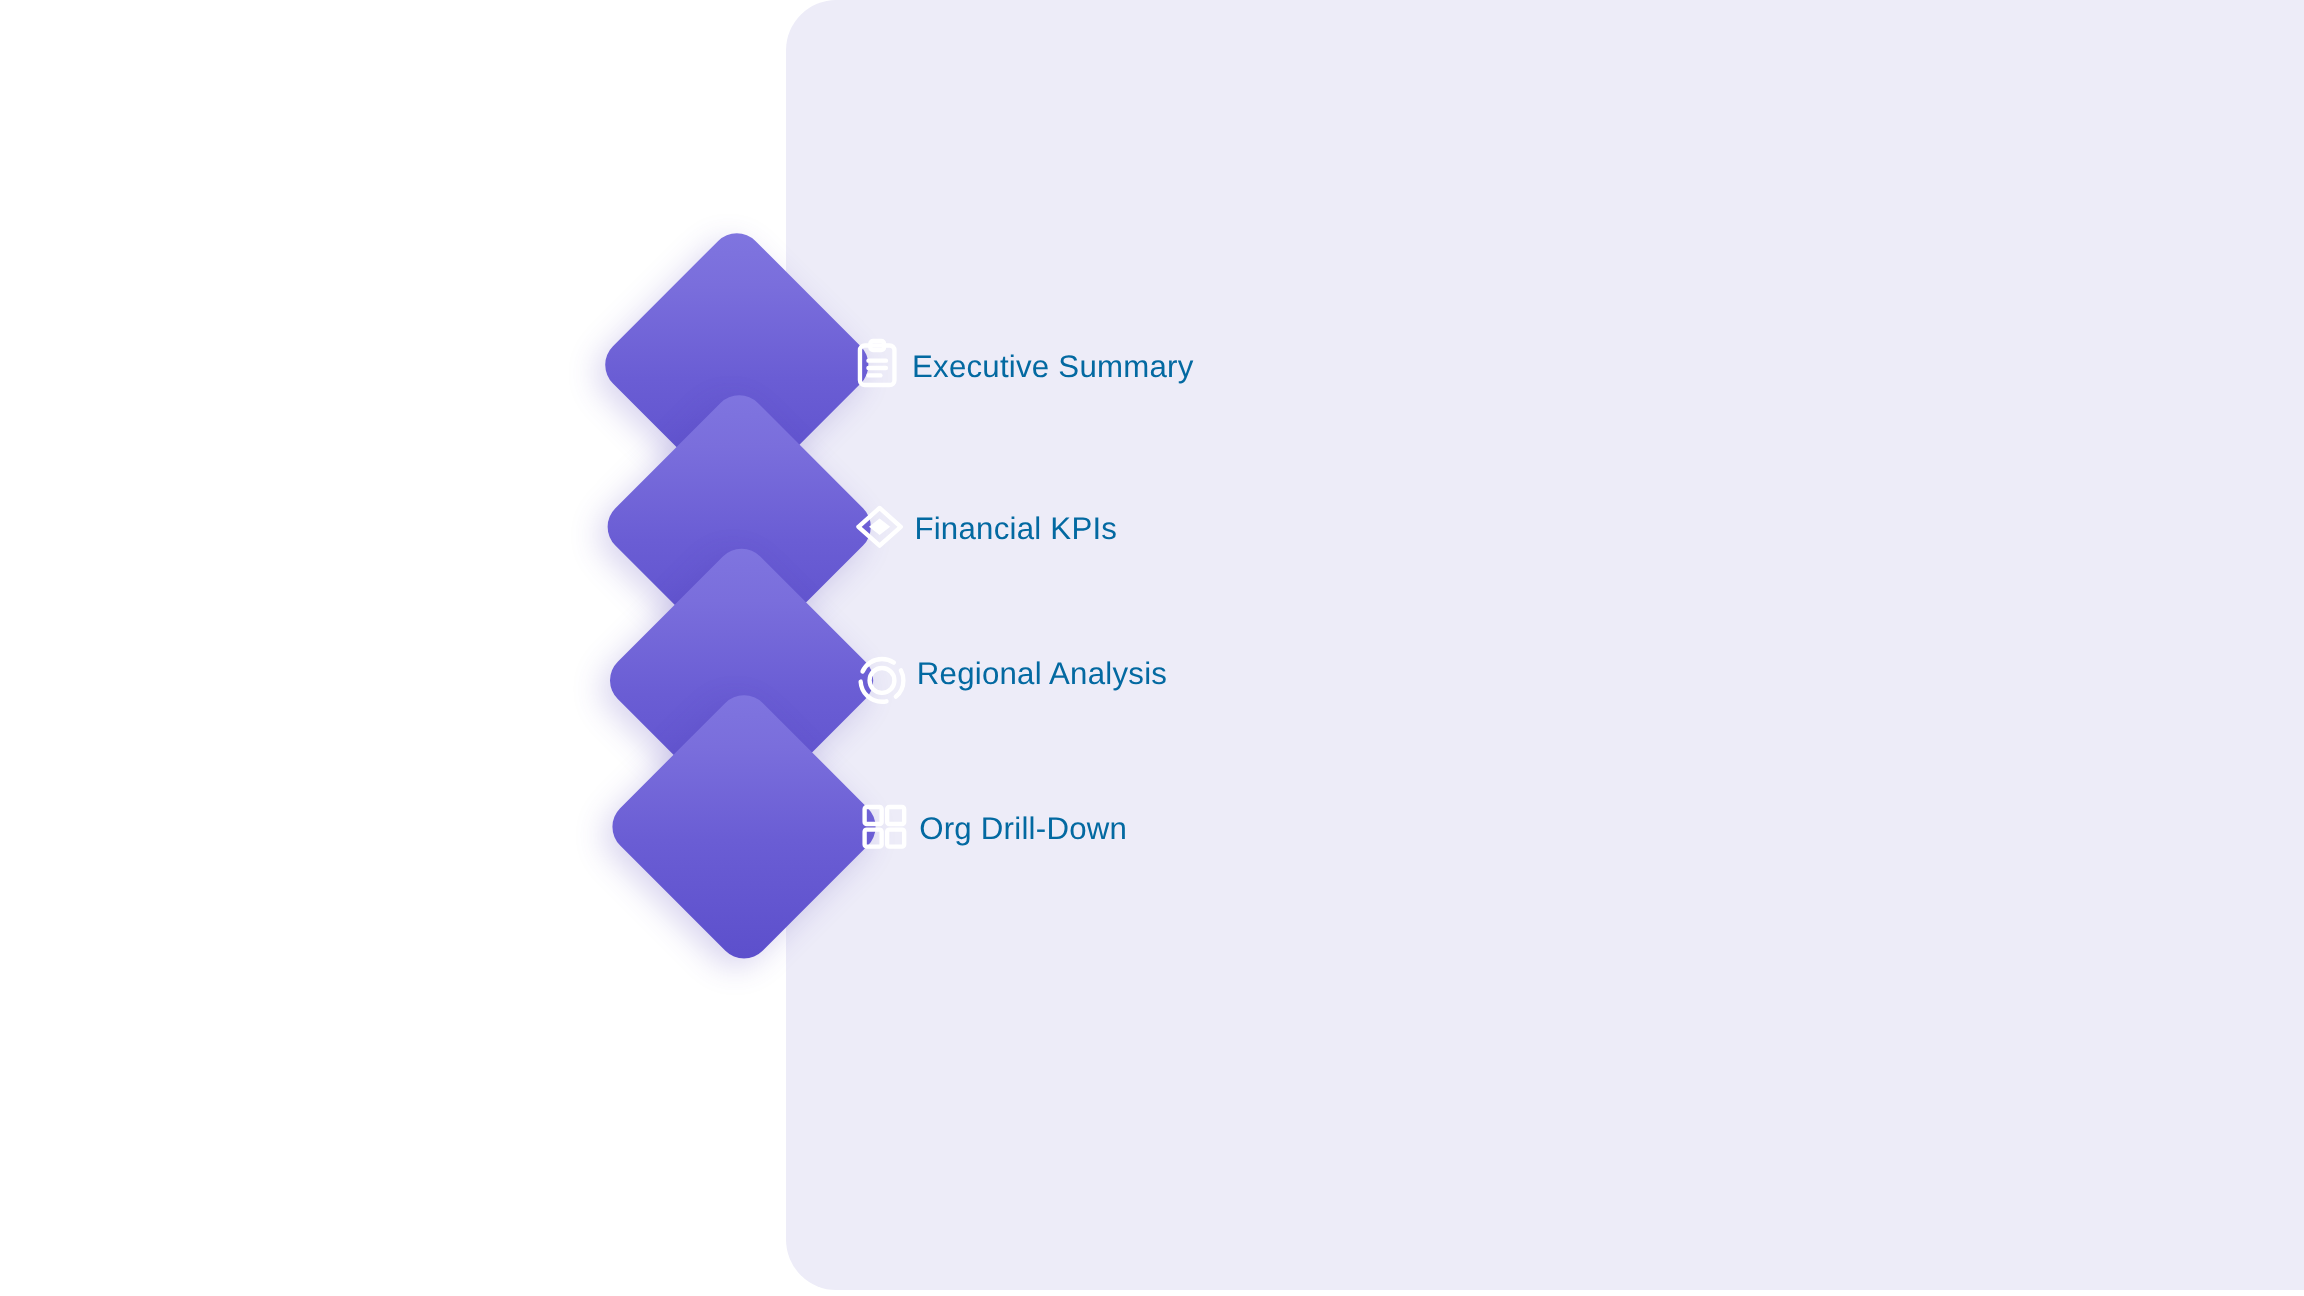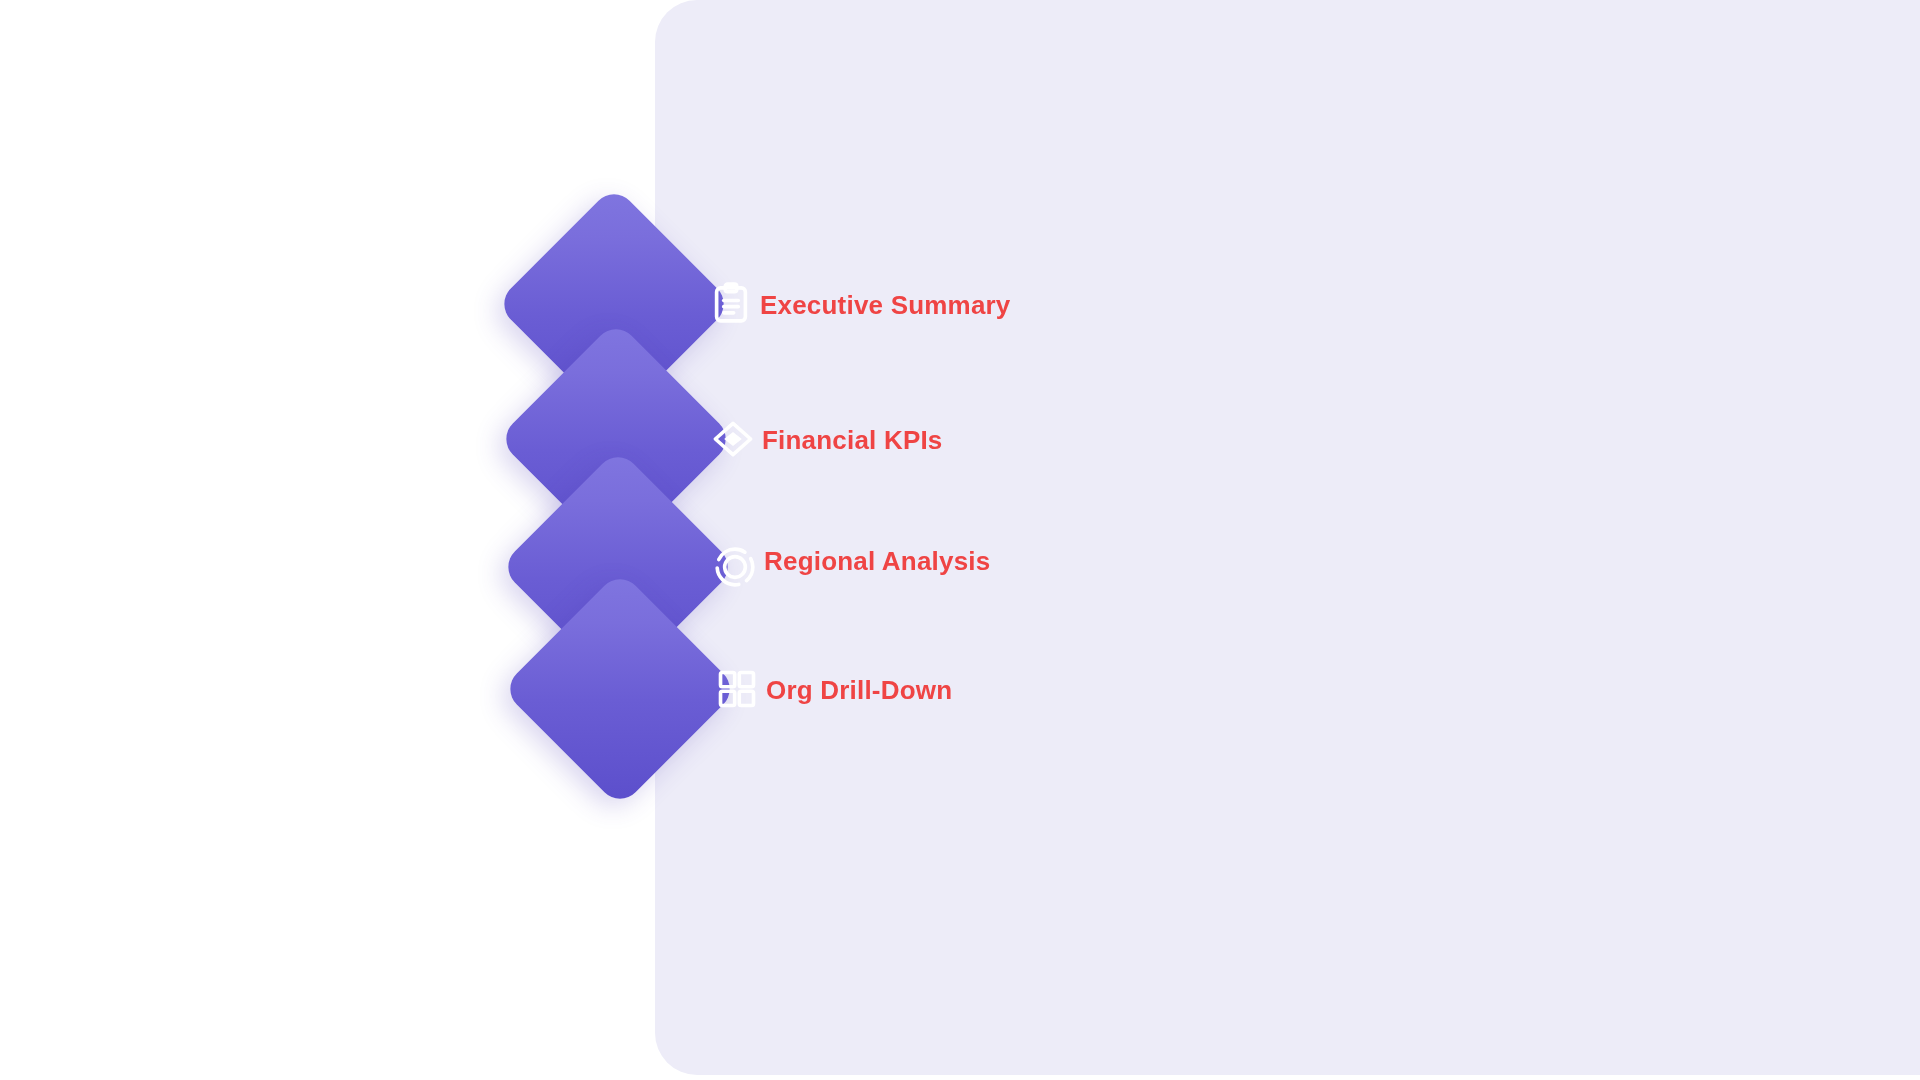--- a/index.html
+++ b/index.html
@@ -73,22 +73,22 @@
   }
   .nav-icon svg {
     width: 46px;
     height: 46px;
     display: block;
   }
 
   .nav-label {
     position: absolute;
     font-size: 26px;
-    font-weight: 700;
-    color: #ef4444;
+    font-weight: 400;
+    color: #0369a1;
     letter-spacing: 0.2px;
     white-space: nowrap;
     line-height: 1;
   }
 
   
   
   #item-0 { left: 530px; top: 220px; }
   #item-0 .diamond-shape { left: 0px;  top: 0px; }
   #item-0 .nav-icon  { left: 178px; top: 61px; }

